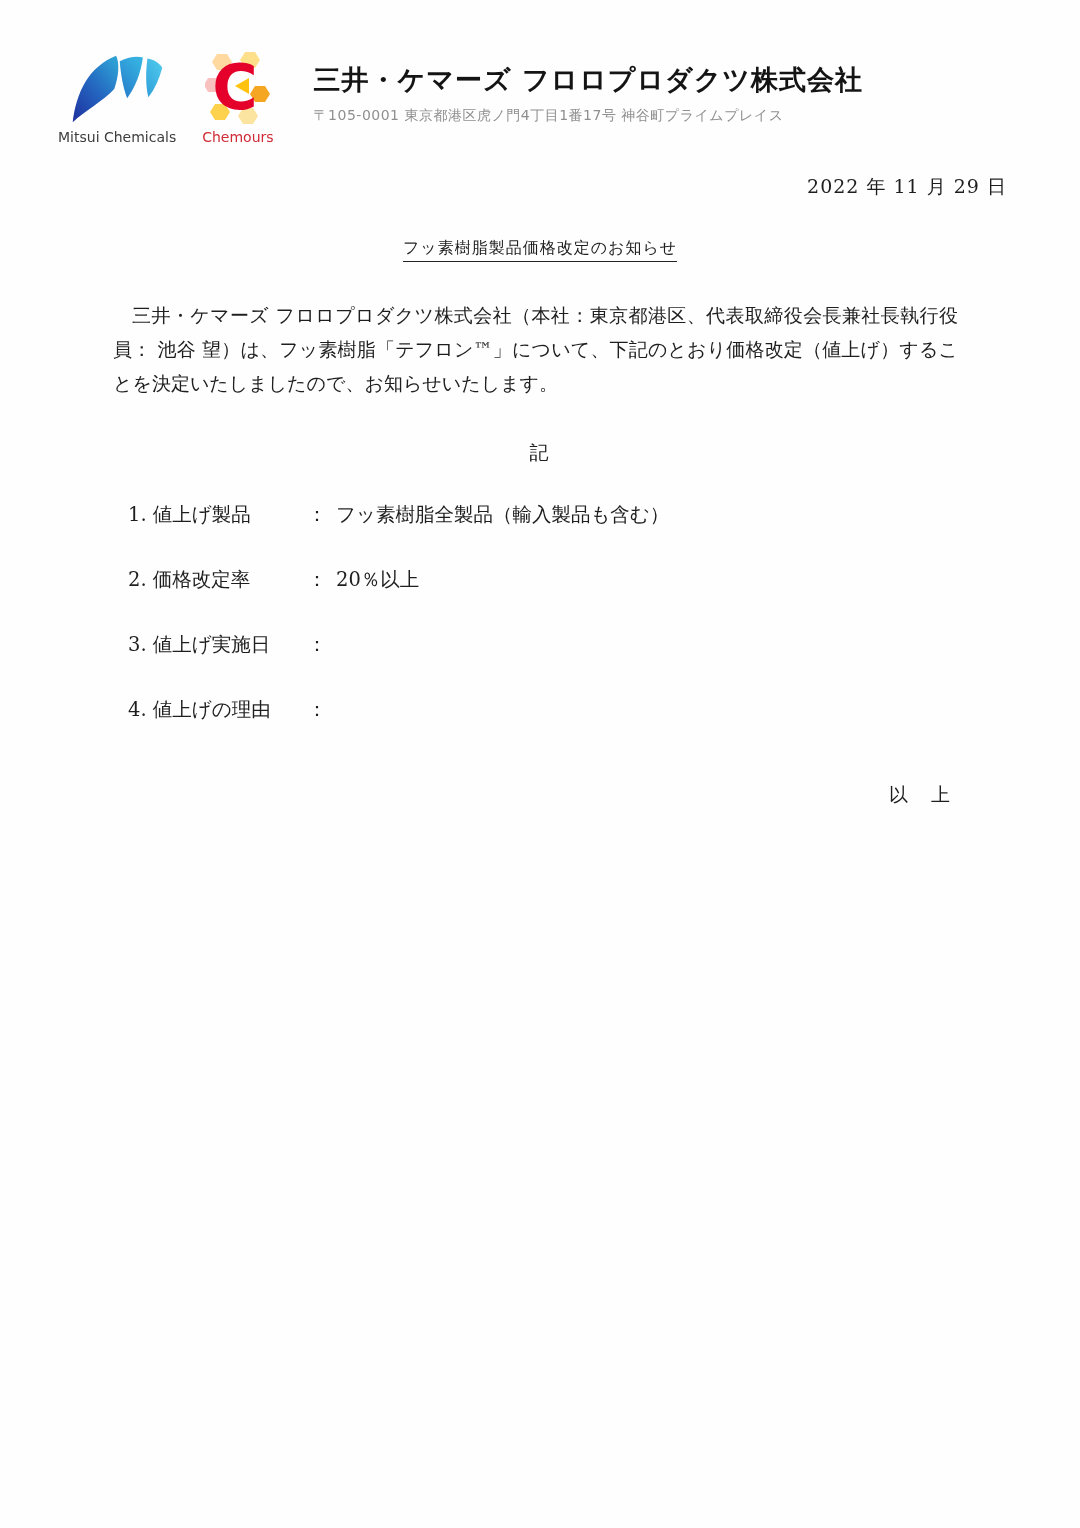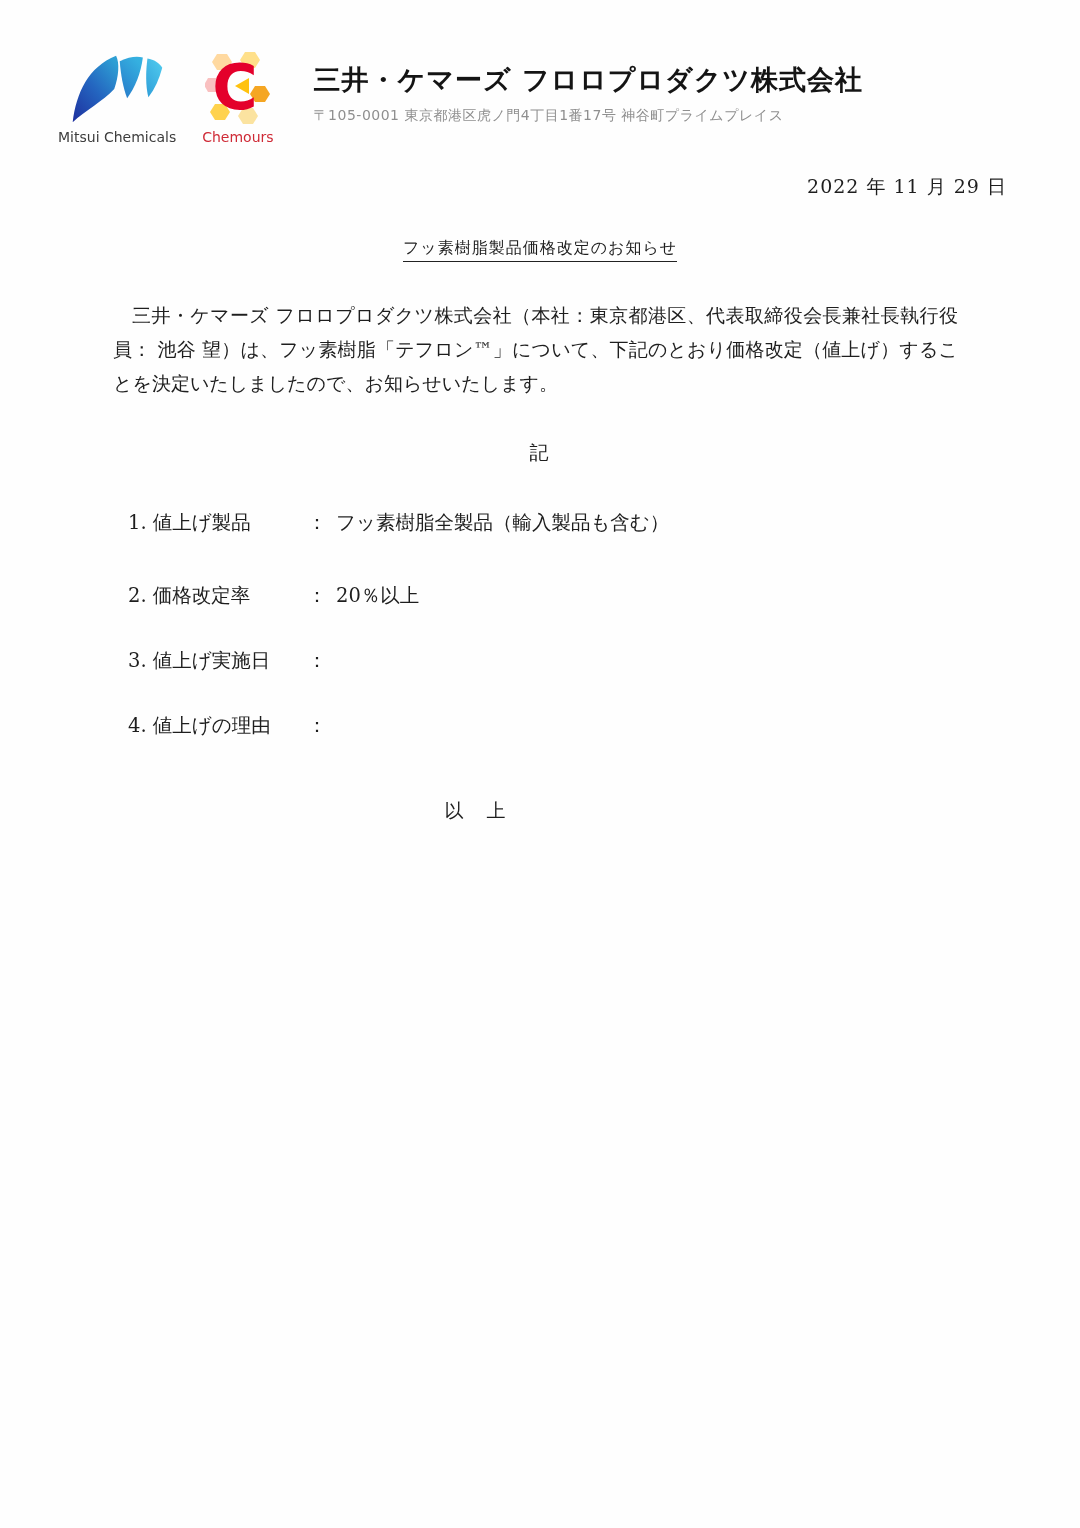--- a/index.html
+++ b/index.html
@@ -79,32 +79,32 @@
   .items { margin: 34px 0 0 128px; }
   .item {
     display: flex;
     align-items: flex-end;
     font-size: 19.5px;
     line-height: 29px;
     margin-bottom: 36px;
   }
   .item-head { width: 170px; white-space: nowrap; }
   .item-colon { width: 38px; text-align: center; }
-  .item-value { white-space: nowrap; margin-top: 8px; }
+  .item-value { white-space: nowrap; }
   .reason-block {
     margin: 6px 120px 0 147px;
     font-size: 19px;
     line-height: 33.5px;
     text-align: justify;
   }
   .reason-block p { margin: 0; }
   .closing-line {
     margin-top: 58px;
     padding-right: 128px;
-    text-align: center;
+    text-align: right;
     font-size: 19px;
     letter-spacing: 2px;
   }
 </style>
 </head>
 <body>
 
 <div class="page">
 
   <div class="header">

